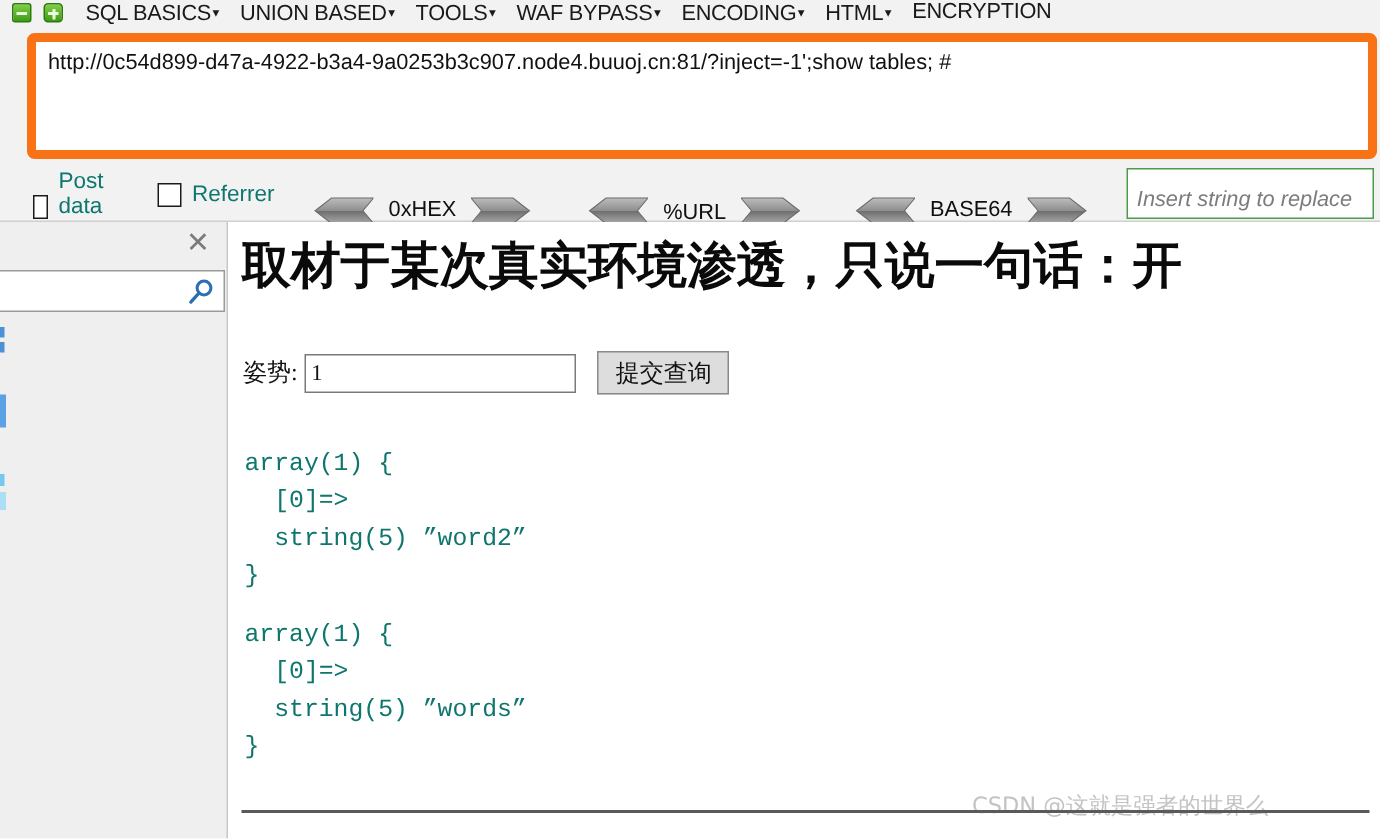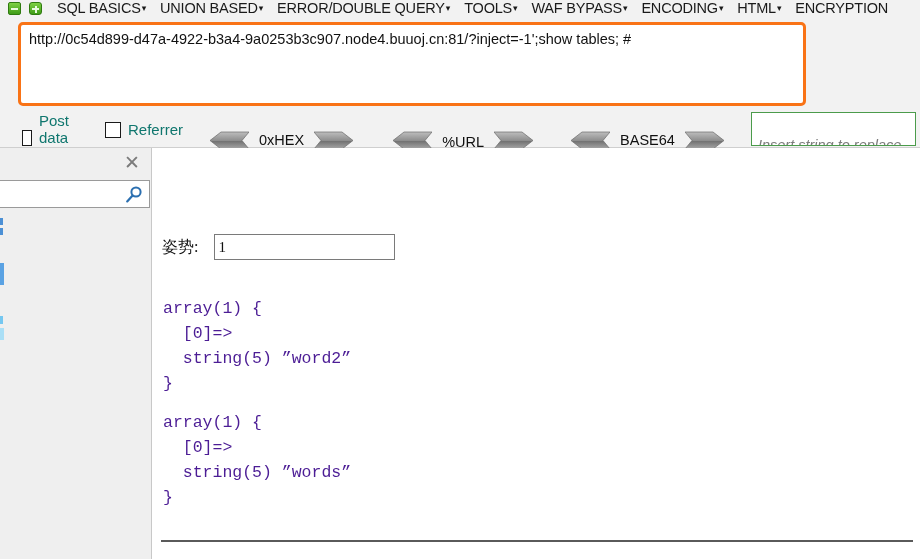--- a/index.html
+++ b/index.html
@@ -89,23 +89,23 @@
   }
   .menu-item .caret {
     font-size: 9px;
     vertical-align: 2px;
     margin-left: 1px;
   }
 
   .url-area {
     position: absolute;
     left: 18px; top: 22px;
-    width: 788px; height: 84px;
-    background: #ffffff;
-    border: 3px solid #f97316;
+    width: 900px; height: 84px;
+    background: #ffffff;
+    border: 6px solid #f97316;
     border-radius: 5px;
     padding: 5px 8px;
     font-size: 14.5px;
     color: #111111;
     line-height: 19px;
     overflow: hidden;
     word-break: break-all;
   }
 
   .optionsrow {
@@ -160,21 +160,21 @@
     margin-left: 26px;
     gap: 6px;
   }
   .replace-input {
     height: 34px;
     border: 1px solid #4b9b4b;
     background: #ffffff;
     font-size: 14.5px;
     font-style: italic;
     color: #7c7c7c;
-    padding: 16px 6px;
+    padding: 4px 6px;
     line-height: 32px;
     overflow: hidden;
     white-space: nowrap;
   }
   .replace-input.a { width: 165px; }
   .replace-input.b { width: 62px; }
 
   
   .leftpanel {
     position: absolute;
@@ -241,21 +241,21 @@
     position: absolute;
     left: 9px; top: 86px;
     display: flex;
     align-items: center;
     gap: 0px;
   }
   .form-label {
     font-size: 16px;
     color: #111111;
     font-family: Liberation Serif, serif;
-    margin-right: 16px;
+    margin-right: 5px;
   }
   .form-input {
     width: 181px; height: 26px;
     border: 1px solid #7a7a7a;
     background: #ffffff;
     font-size: 15px;
     font-family: "Liberation Serif", serif;
     color: #111111;
     padding: 0 3px;
     line-height: 24px;
@@ -272,21 +272,21 @@
     line-height: 27px;
     cursor: pointer;
   }
 
   .dump {
     position: absolute;
     left: 10px;
     font-family: "Liberation Mono", monospace;
     font-size: 16.5px;
     line-height: 25px;
-    color: #4c1d95;
+    color: #0f766e;
     white-space: pre;
   }
   .dump.d1 { top: 148px; }
   .dump.d2 { top: 262px; }
 
   .hr-bottom {
     position: absolute;
     left: 8px; top: 392px;
     width: 752px;
     height: 2px;
@@ -309,21 +309,20 @@
 
   <div class="hackbar">
 
     <div class="menubar">
       <div class="menu-icons">
         <span class="ico-sq ico-minus"></span>
         <span class="ico-sq ico-plus"></span>
       </div>
       <div class="menu-item"><span>SQL BASICS</span><span class="caret">▾</span></div>
       <div class="menu-item"><span>UNION BASED</span><span class="caret">▾</span></div>
-      <div class="menu-item"><span>ERROR/DOUBLE QUERY</span><span class="caret">▾</span></div>
       <div class="menu-item"><span>TOOLS</span><span class="caret">▾</span></div>
       <div class="menu-item"><span>WAF BYPASS</span><span class="caret">▾</span></div>
       <div class="menu-item"><span>ENCODING</span><span class="caret">▾</span></div>
       <div class="menu-item"><span>HTML</span><span class="caret">▾</span></div>
       <div class="menu-item"><span>ENCRYPTION</span></div>
     </div>
 
     <div class="url-area">http://0c54d899-d47a-4922-b3a4-9a0253b3c907.node4.buuoj.cn:81/?inject=-1';show tables; #</div>
 
     <div class="optionsrow">
@@ -416,32 +415,35 @@
     </div>
     <div class="frag f1"></div>
     <div class="frag f2"></div>
     <div class="frag f3"></div>
     <div class="frag f4"></div>
     <div class="frag f5"></div>
   </div>
 
   <div class="pagecontent">
 
+    <div class="page-heading">取材于某次真实环境渗透，只说一句话：开</div>
 
     <div class="form-row">
       <span class="form-label">姿势:</span>
       <div class="form-input">1</div>
+      <button class="form-submit">提交查询</button>
     </div>
 
     <div class="dump d1">array(1) {
   [0]=&gt;
   string(5) ”word2”
 }</div>
     <div class="dump d2">array(1) {
   [0]=&gt;
   string(5) ”words”
 }</div>
 
+    <div class="watermark">CSDN @这就是强者的世界么</div>
     <div class="hr-bottom"></div>
 
   </div>
 
 </div>
 
 </body></html>

